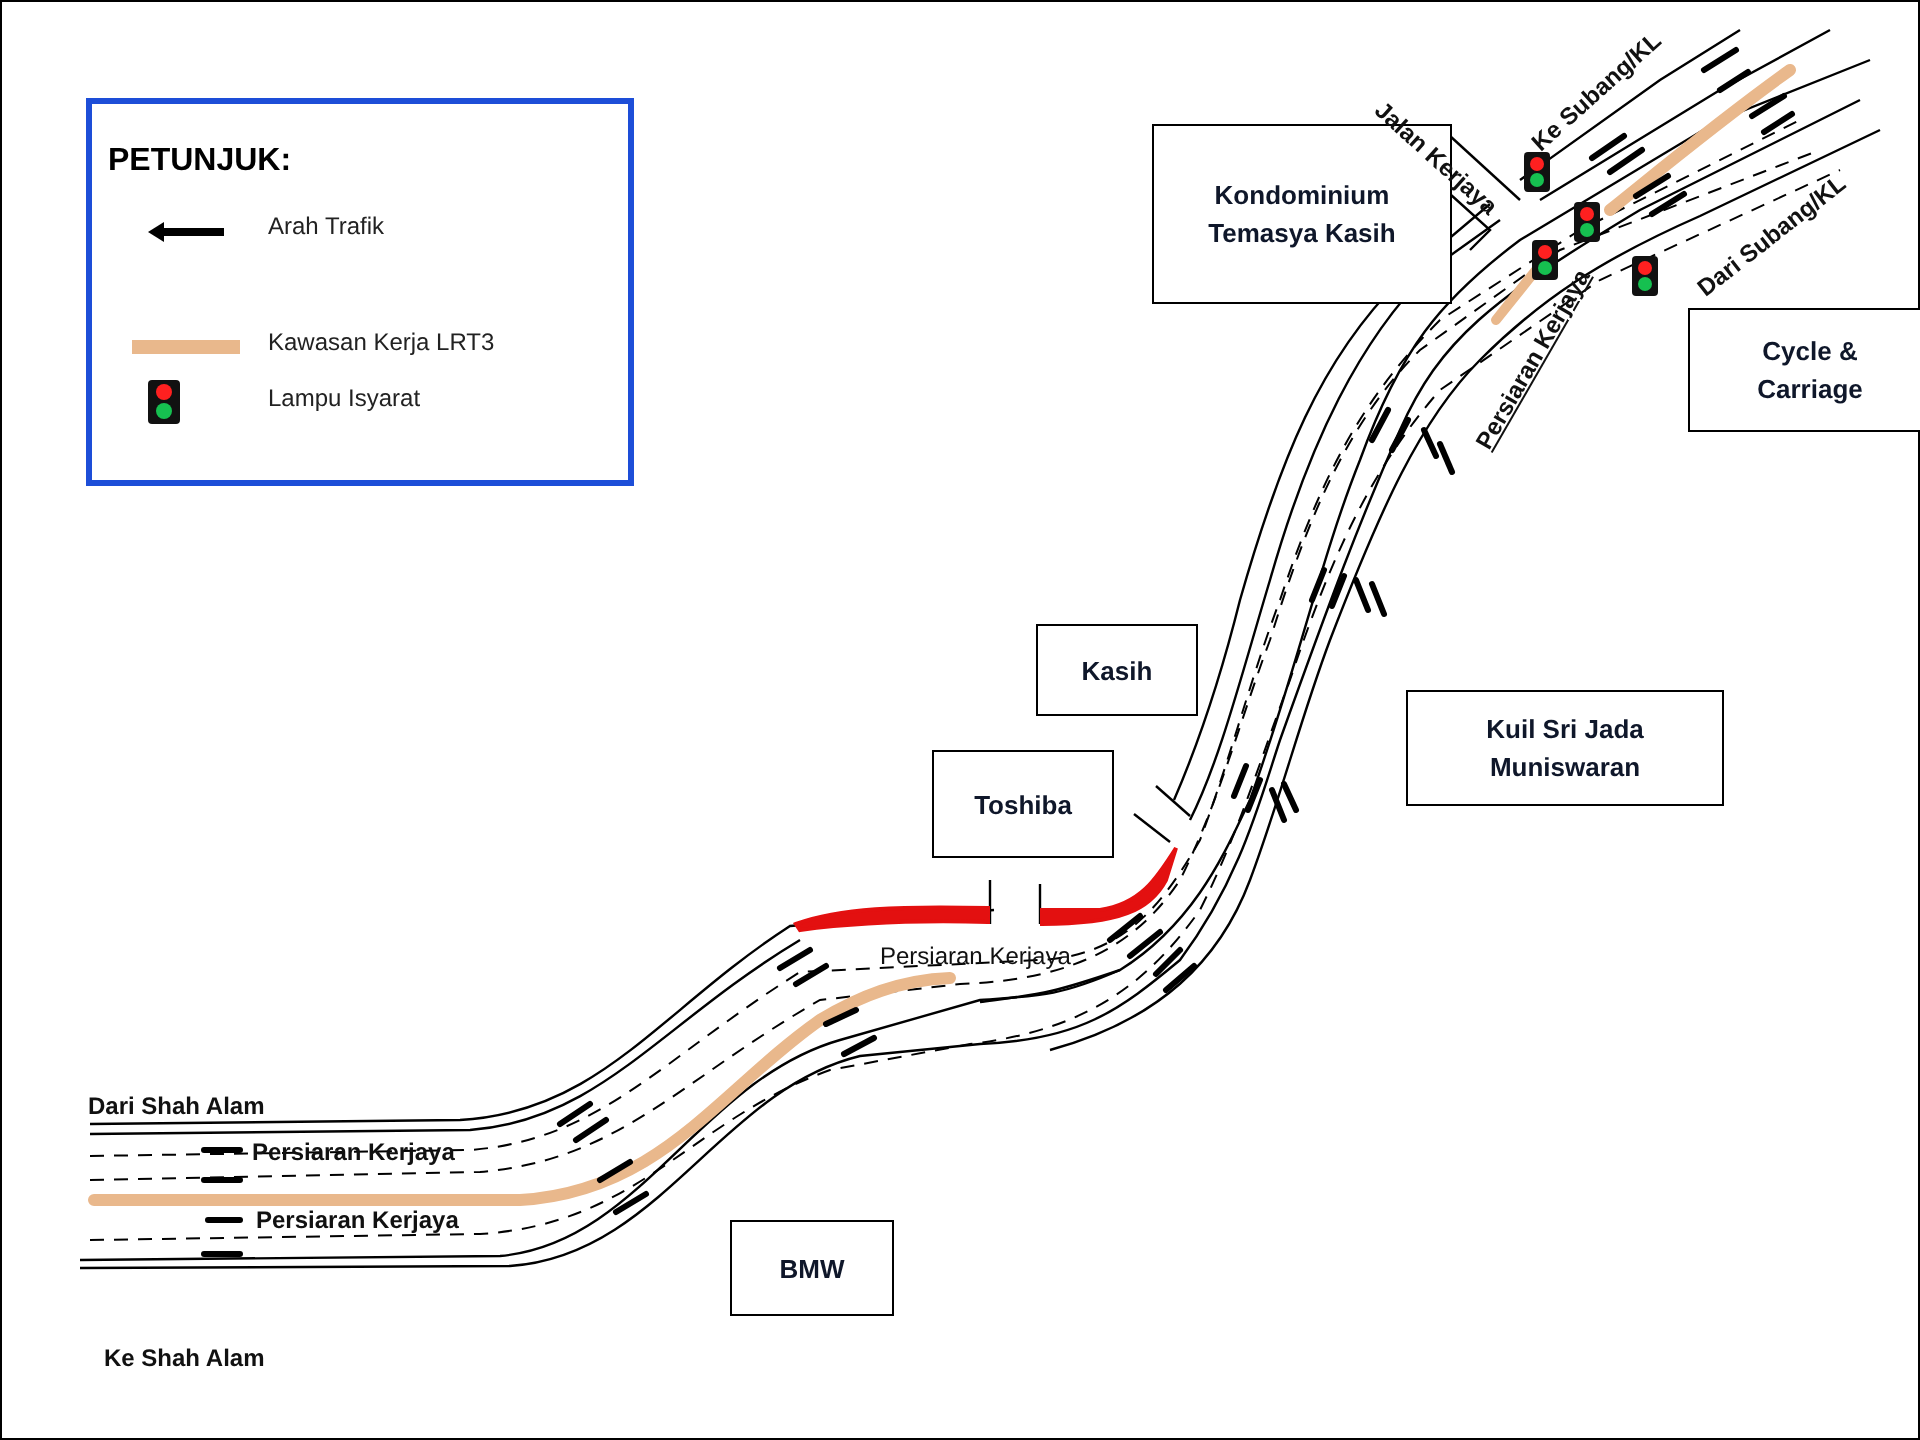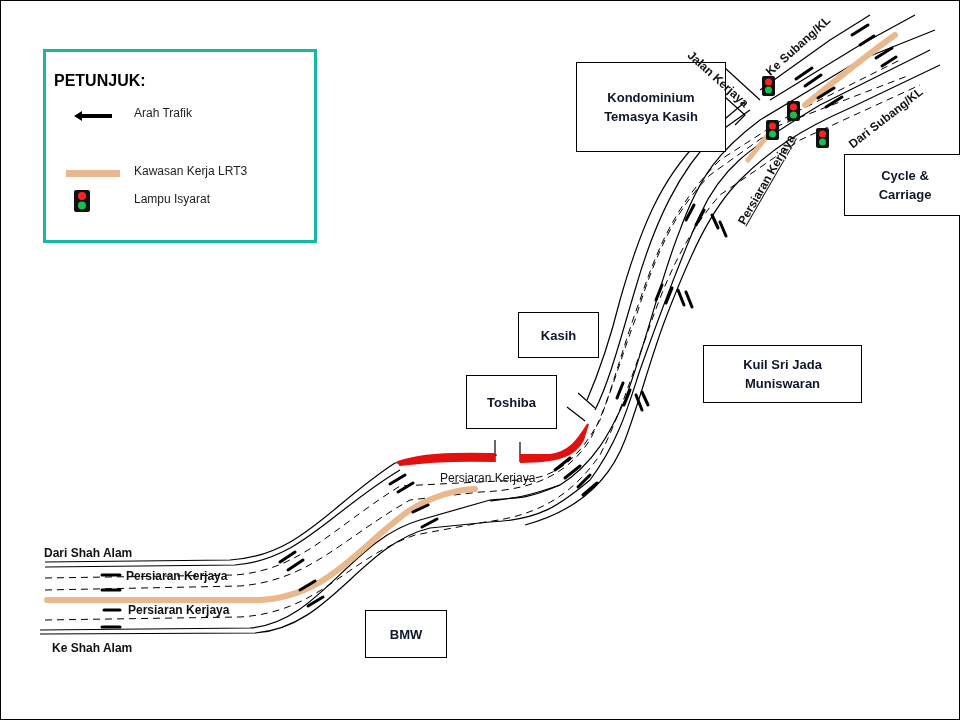--- a/index.html
+++ b/index.html
@@ -1,19 +1,19 @@
 <!DOCTYPE html>
 <html><head>
 <meta charset="utf-8">
 <style>
   html,body{margin:0;padding:0;background:#fff;}
   body{width:960px;height:720px;position:relative;overflow:hidden;font-family:"Liberation Sans",sans-serif;}
   .frame{position:absolute;left:0;top:0;width:958px;height:718px;border:1px solid #000;}
   svg.map{position:absolute;left:0;top:0;}
-  .legend{position:absolute;left:43px;top:49px;width:268px;height:188px;border:3px solid #14b8a6;background:#fff;box-sizing:content-box;}
+  .legend{position:absolute;left:43px;top:49px;width:268px;height:188px;border:3px solid #1d4ed8;background:#fff;box-sizing:content-box;}
   .legend .title{position:absolute;left:8px;top:20px;font-weight:bold;font-size:16px;color:#000;}
   .legend .row{position:absolute;left:0;height:22px;width:260px;}
   .legend .sym{position:absolute;left:20px;top:0;width:56px;height:22px;}
   .legend .lbl{position:absolute;left:88px;top:2px;font-size:12px;color:#222;white-space:nowrap;}
   .box{position:absolute;border:1px solid #000;background:#fff;display:flex;align-items:center;justify-content:center;text-align:center;font-weight:bold;font-size:13px;color:#0f172a;line-height:19px;}
   .rlabel{position:absolute;font-size:12px;color:#111;white-space:nowrap;}
   .rlabel.b{font-weight:bold;}
 </style>
 </head>
 <body>
@@ -145,13 +145,13 @@
 <div class="box" style="left:365px;top:610px;width:80px;height:46px;">BMW</div>
 
 <div class="rlabel b" style="left:694px;top:48px;transform:rotate(42deg);transform-origin:left top;">Jalan Kerjaya</div>
 <div class="rlabel b" style="left:763px;top:68px;transform:rotate(-42deg);transform-origin:left top;">Ke Subang/KL</div>
 <div class="rlabel b" style="left:846px;top:140px;transform:rotate(-38deg);transform-origin:left top;">Dari Subang/KL</div>
 <div class="rlabel b" style="left:735px;top:220px;transform:rotate(-60deg);transform-origin:left top;text-decoration:underline;">Persiaran Kerjaya</div>
 <div class="rlabel" style="left:440px;top:471px;">Persiaran Kerjaya</div>
 <div class="rlabel b" style="left:126px;top:569px;">Persiaran Kerjaya</div>
 <div class="rlabel b" style="left:128px;top:603px;">Persiaran Kerjaya</div>
 <div class="rlabel b" style="left:44px;top:546px;">Dari Shah Alam</div>
-<div class="rlabel b" style="left:52px;top:641px;">Ke Shah Alam</div>
+<div class="rlabel b" style="left:52px;top:672px;">Ke Shah Alam</div>
 
 </body></html>

